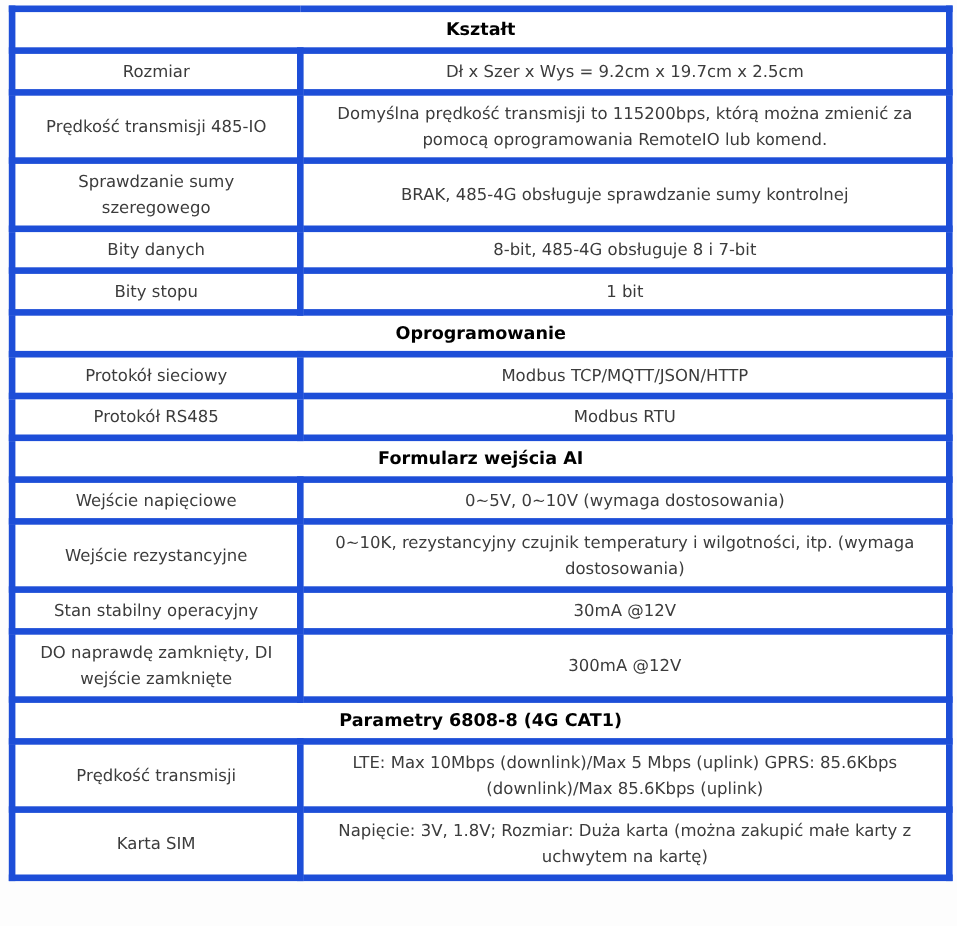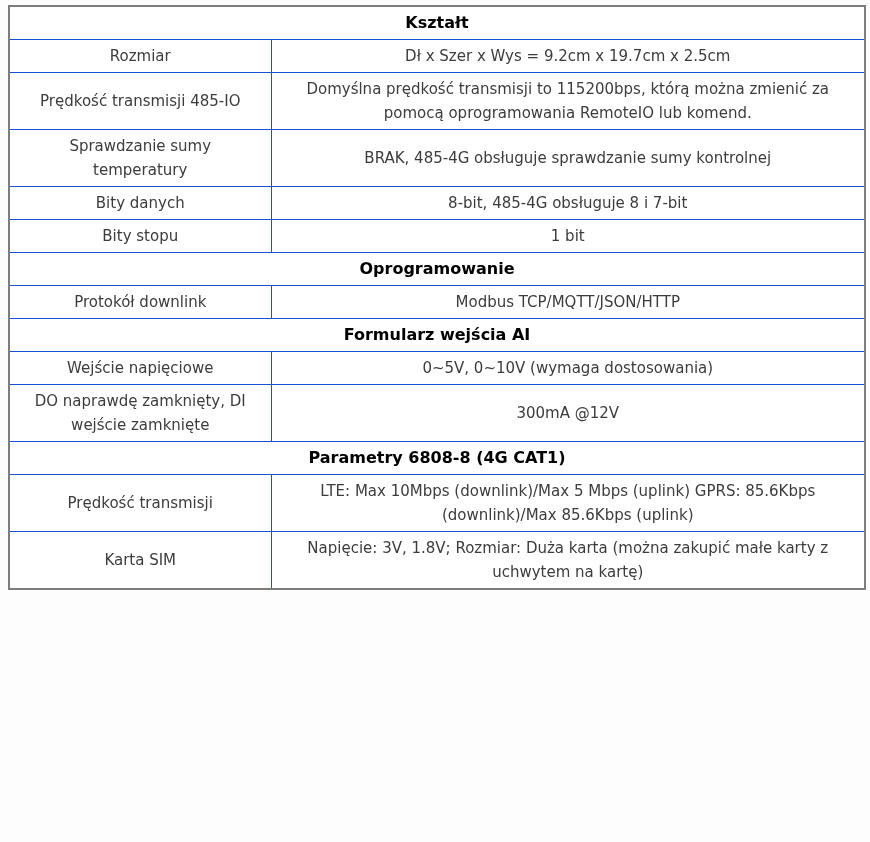--- a/index.html
+++ b/index.html
@@ -18,21 +18,21 @@
     width: 858px;
   }
   table.specs {
     width: 100%;
     border-collapse: collapse;
     table-layout: fixed;
     background: #ffffff;
     border: 2px solid #7d7d7d;
   }
   table.specs td {
-    border: 1px solid #1d4ed8;
+    border: 6px solid #1d4ed8;
     text-align: center;
     vertical-align: middle;
     font-size: 15px;
     line-height: 24px;
     padding: 4px 14px;
     color: #3c3c3c;
   }
   table.specs td.section-header {
     font-weight: bold;
     color: #000000;
@@ -56,44 +56,56 @@
         </tr>
         <tr>
           <td>Rozmiar</td>
           <td>Dł x Szer x Wys = 9.2cm x 19.7cm x 2.5cm</td>
         </tr>
         <tr>
           <td>Prędkość transmisji 485-IO</td>
           <td>Domyślna prędkość transmisji to 115200bps, którą można zmienić za pomocą oprogramowania RemoteIO lub komend.</td>
         </tr>
         <tr>
-          <td>Sprawdzanie sumy temperatury</td>
+          <td>Sprawdzanie sumy szeregowego</td>
           <td>BRAK, 485-4G obsługuje sprawdzanie sumy kontrolnej</td>
         </tr>
         <tr>
           <td>Bity danych</td>
           <td>8-bit, 485-4G obsługuje 8 i 7-bit</td>
         </tr>
         <tr>
           <td>Bity stopu</td>
           <td>1 bit</td>
         </tr>
         <tr>
           <td colspan="2" class="section-header">Oprogramowanie</td>
         </tr>
         <tr>
-          <td>Protokół downlink</td>
+          <td>Protokół sieciowy</td>
           <td>Modbus TCP/MQTT/JSON/HTTP</td>
+        </tr>
+        <tr>
+          <td>Protokół RS485</td>
+          <td>Modbus RTU</td>
         </tr>
         <tr>
           <td colspan="2" class="section-header">Formularz wejścia AI</td>
         </tr>
         <tr>
           <td>Wejście napięciowe</td>
           <td>0~5V, 0~10V (wymaga dostosowania)</td>
+        </tr>
+        <tr>
+          <td>Wejście rezystancyjne</td>
+          <td>0~10K, rezystancyjny czujnik temperatury i wilgotności, itp. (wymaga dostosowania)</td>
+        </tr>
+        <tr>
+          <td>Stan stabilny operacyjny</td>
+          <td>30mA @12V</td>
         </tr>
         <tr>
           <td>DO naprawdę zamknięty, DI wejście zamknięte</td>
           <td>300mA @12V</td>
         </tr>
         <tr>
           <td colspan="2" class="section-header">Parametry 6808-8 (4G CAT1)</td>
         </tr>
         <tr>
           <td>Prędkość transmisji</td>

